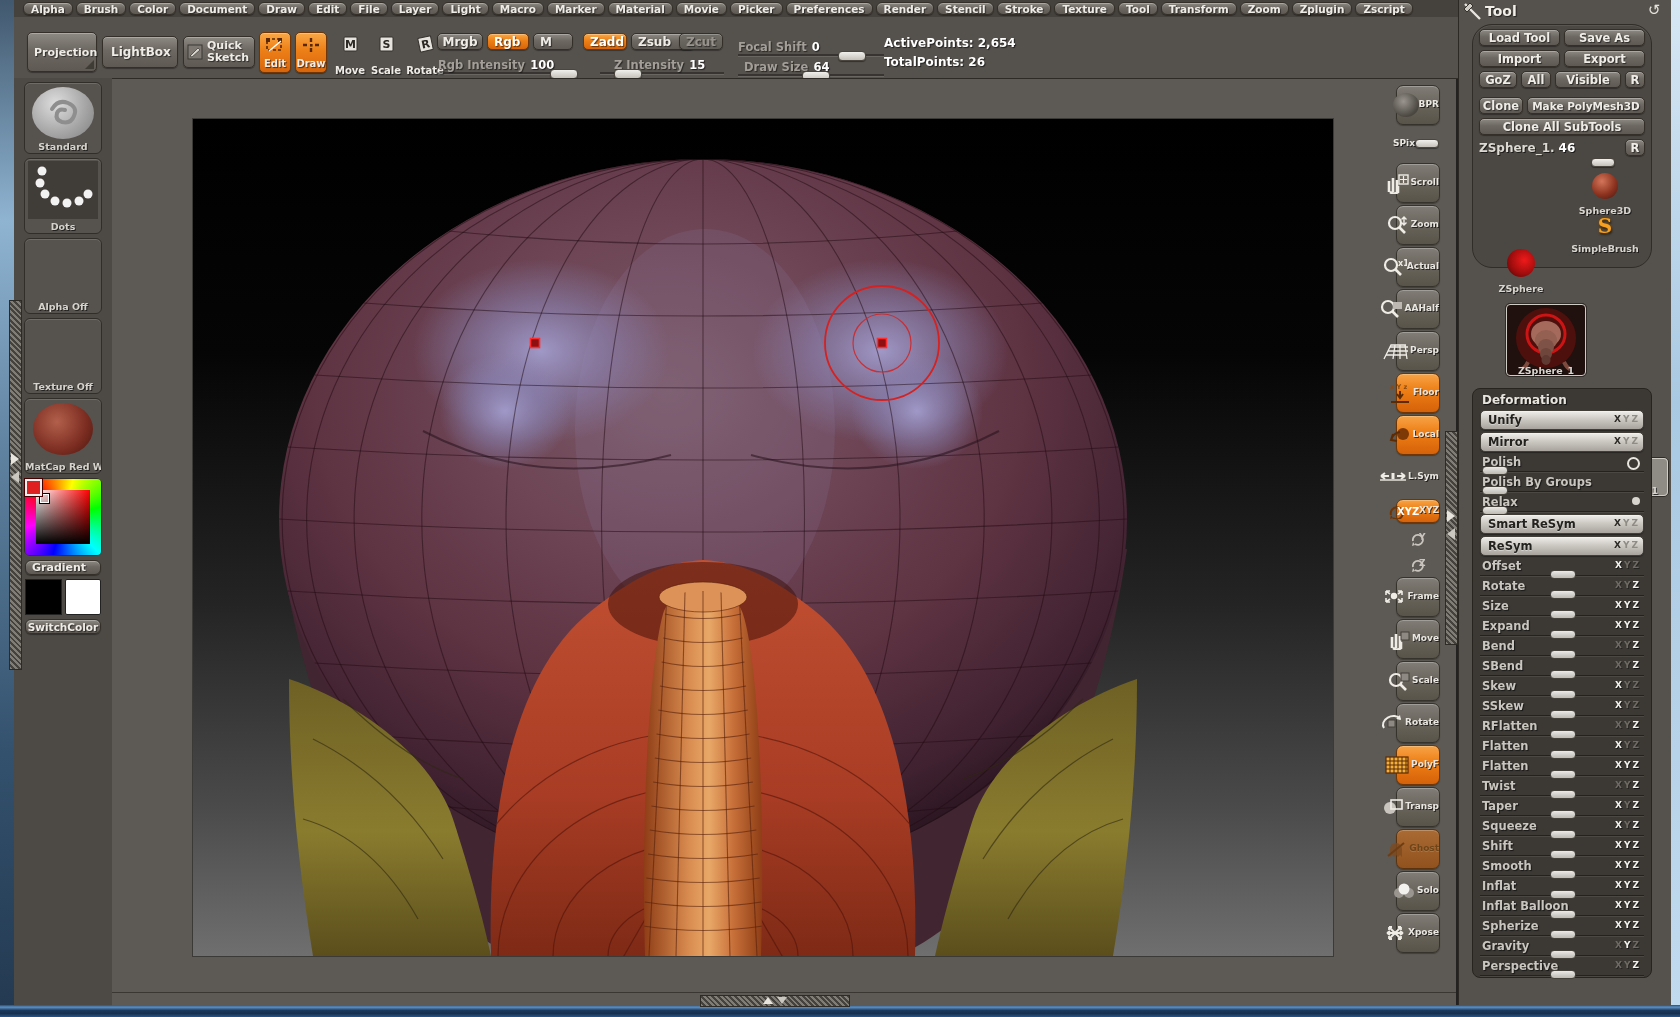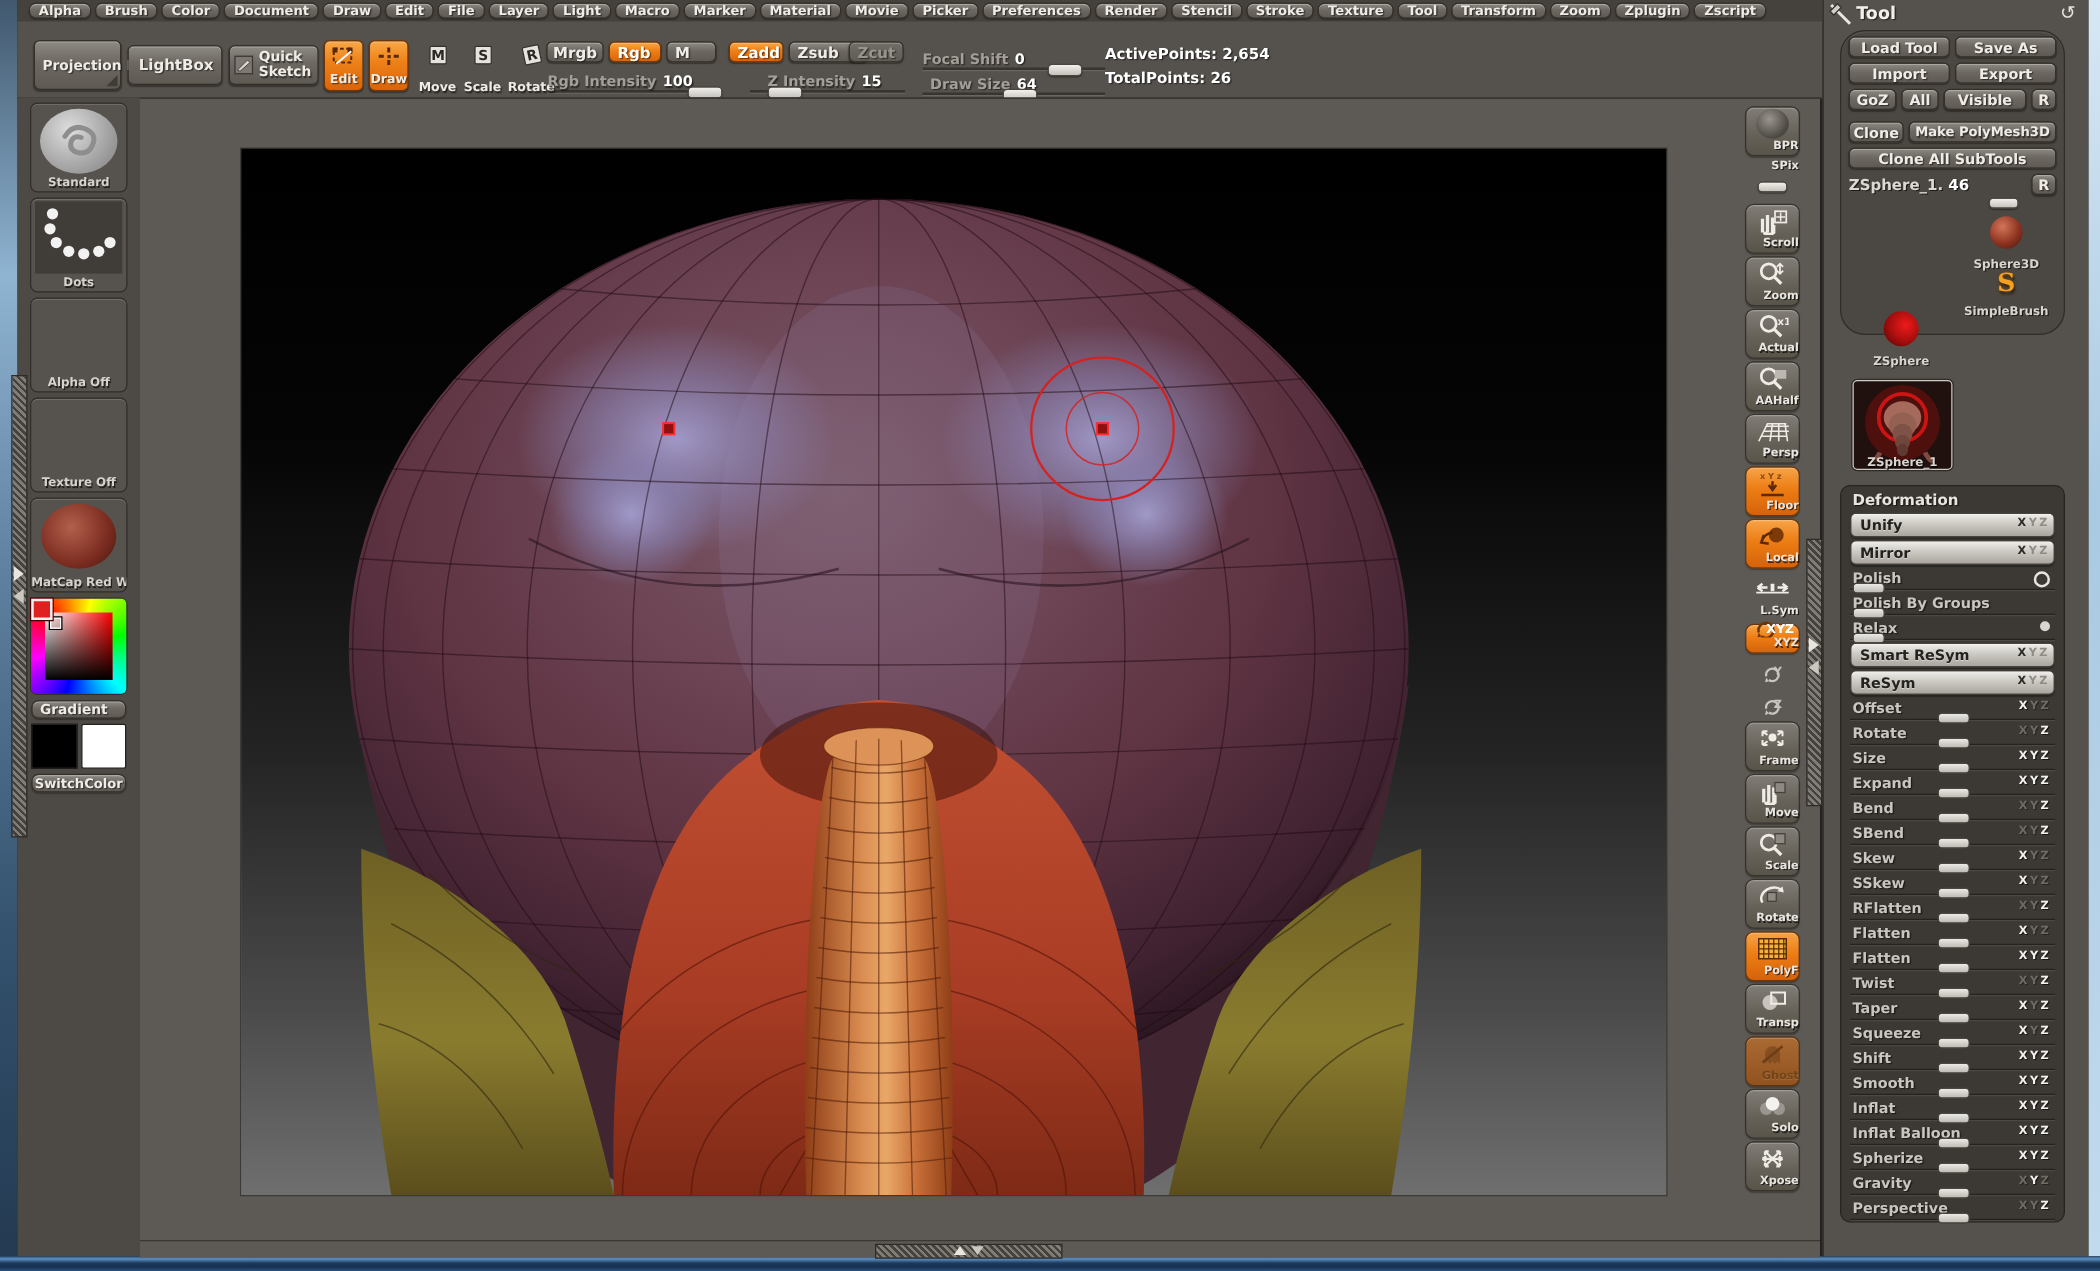--- a/index.html
+++ b/index.html
@@ -39,21 +39,21 @@
   
   .hatch{background:repeating-linear-gradient(45deg,#807c76 0 2px,#45413c 2px 4px);border:1px solid #2e2a26;}
   .tri{width:0;height:0;position:absolute;}
   
   .canvas-frame{left:112px;top:78px;width:1344px;height:927px;background:#5d5954;border-top:1px solid #2e2b27;}
   .document{left:81px;top:40px;width:1140px;height:837px;
      background:linear-gradient(180deg,#000 0%,#050505 28%,#242424 58%,#4a4a4a 82%,#6f6f6f 100%);
      box-shadow:0 0 0 1px rgba(0,0,0,.35);}
   
   .right-shelf{left:1282px;top:6px;width:48px;display:flex;flex-direction:column;align-items:center;gap:2px;}
-  .shelf-btn{width:44px;height:40px;display:flex;flex-direction:column;align-items:flex-end;justify-content:flex-end;
+  .shelf-btn{width:44px;height:40px;display:flex;flex-direction:row;align-items:center;justify-content:flex-end;
      background:linear-gradient(#817d77,#676259 55%,#595449);border:1px solid #36322c;border-radius:7px;
      box-shadow:inset 0 1px 0 rgba(255,255,255,.25), 0 1px 1px rgba(0,0,0,.3);padding-bottom:1px;box-sizing:border-box;}
   .shelf-btn .shelf-ic{flex:1;display:flex;align-items:center;justify-content:center;width:100%;}
   .shelf-btn.orange{background:linear-gradient(#f7a447,#ed7d14 45%,#d5620a);border-color:#6e3604;}
   .shelf-btn.disabled{background:linear-gradient(#a96a33,#91521f);border-color:#5a3410;}
   .shelf-btn.bare{background:none;border-color:transparent;box-shadow:none;}
   .shelf-label{font-size:9px;font-weight:bold;color:#e9e6e1;text-shadow:1px 1px 0 rgba(0,0,0,.65);line-height:11px;}
   .shelf-btn.disabled .shelf-label{color:#6e4518;text-shadow:0 1px 0 rgba(255,255,255,.15);}
   
   .tool-panel{left:1458px;top:0;width:1680px;width:212px;height:1005px;background:#55514c;border-left:1px solid #2c2925;}
@@ -74,21 +74,21 @@
   .xyz{position:absolute;right:3px;top:3px;font-size:9px;font-weight:bold;letter-spacing:2px;}
   .xyz span{color:#767playing;}
   .xyz .on{color:#f4f2ee;text-shadow:1px 1px 0 rgba(0,0,0,.6);}
   .xyz .off{color:#6f6b64;text-shadow:1px 1px 0 rgba(0,0,0,.35);}
   .dbtn .xyz .on{color:#2c2a26;text-shadow:none;}
   .dbtn .xyz .off{color:#8f8c86;text-shadow:none;}
   .ric{position:absolute;right:4px;top:4px;}
   
   .thumb{background:#514d48;border:1px solid #2f2b26;border-radius:5px;position:relative;overflow:hidden;}
   .thumb .tlab{position:absolute;left:0;right:0;bottom:0;text-align:center;font-size:9.5px;font-weight:bold;color:#d8d5cf;text-shadow:1px 1px 0 rgba(0,0,0,.65);}
-  .sel{outline:1px solid #cfccc6;outline-offset:-2px;}
+  .sel{outline:1px solid #cfccc6;outline-offset:-2px;margin-left:24px;}
   
   .taskbar{left:0;top:1005px;width:1680px;height:12px;
     background:linear-gradient(180deg,#2a4e74 0%,#5d90c2 18%,#1d3a5c 45%,#16304e 70%,#2c5684 100%);}
   .desk-left{left:0;top:0;width:14px;height:1005px;background:linear-gradient(180deg,#41586e,#8fb4d2 22%,#5f82a0 45%,#33516d 75%,#243a52);}
   .desk-right{left:1670px;top:0;width:10px;height:1005px;background:linear-gradient(180deg,#d7e7f4,#a9c9e2 40%,#c2daee);}
 </style>
 </head>
 <body>
 
 

